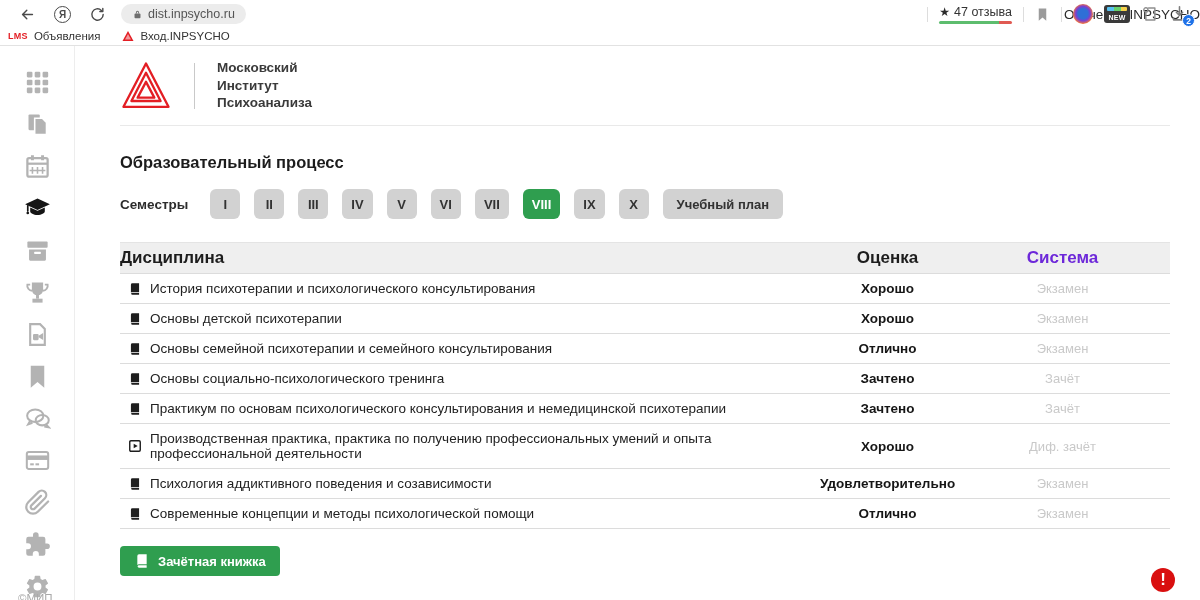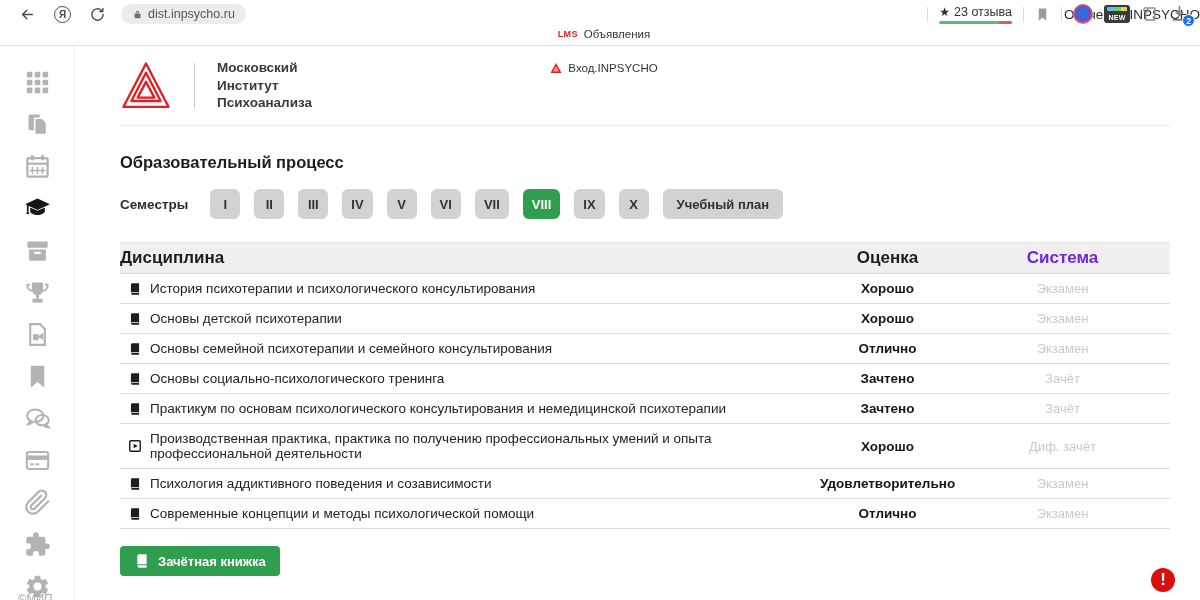--- a/index.html
+++ b/index.html
@@ -35,21 +35,21 @@
     display:flex; align-items:flex-end; justify-content:center; cursor:pointer; }
   .new-badge .strip { position:absolute; top:2px; left:3px; right:3px; height:4px; border-radius:1px;
     background:linear-gradient(to right,#58c2f0 0 35%,#67d06b 35% 70%,#f5d14a 70%); }
   .new-badge .txt { color:#fff; font-size:7px; font-weight:bold; margin-bottom:2px; letter-spacing:.3px; }
   .ext-ic { width:18px; height:18px; color:#8f8f8f; cursor:pointer; }
   .dl-wrap { position:relative; width:20px; height:20px; cursor:pointer; }
   .dl-wrap .icon { width:19px; height:19px; color:#7d7d7d; }
   .dl-badge { position:absolute; right:-5px; bottom:-3px; min-width:13px; height:13px;
     background:#1f72e8; color:#fff; border-radius:50%; font-size:8.5px; font-weight:bold;
     display:flex; align-items:center; justify-content:center; border:1.5px solid #fff; }
-  .bookmarks { height:17px; display:flex; align-items:center; gap:22px; padding:0 0 2px 8px;flex-direction:column; }
+  .bookmarks { height:17px; display:flex; align-items:center; gap:22px; padding:0 0 2px 8px; }
   .bm { display:flex; align-items:center; gap:6px; font-size:11.5px; color:#333; cursor:pointer; }
   .bm-fav-lms { color:#e31e24; font-weight:bold; font-size:9px; letter-spacing:.3px; }
   .bm-fav-tri { width:12px; height:12px; color:#e31e24; }
 
   
   .app { display:flex; height:555px; }
   .sidebar { width:75px; border-right:1px solid #ededed; display:flex; flex-direction:column;
     align-items:center; padding-top:23px; gap:15px; position:relative; }
   .side-item { width:27px; height:27px; color:#b3b3b3; cursor:pointer; flex:0 0 auto; }
   .side-item.active { color:#151515; }
@@ -133,21 +133,21 @@
           </svg>
       </span>
       <span>dist.inpsycho.ru</span>
     </div>
     <div class="win-title">Обучение.INPSYCHO</div>
     <div class="chrome-right">
       <div class="vdiv"></div>
       <div class="reviews">
         <div class="reviews-line">
           <span class="star">★</span>
-          <span>23 отзыва</span>
+          <span>47 отзыва</span>
         </div>
         <div class="rating-bar"></div>
       </div>
       <div class="vdiv"></div>
       <span class="icon flag-ic">
         <svg viewBox="0 0 24 24" fill="currentColor">
             <path d="M6 2.5h12V22l-6-5.2L6 22z"></path>
           </svg>
       </span>
       <div class="vdiv"></div>

